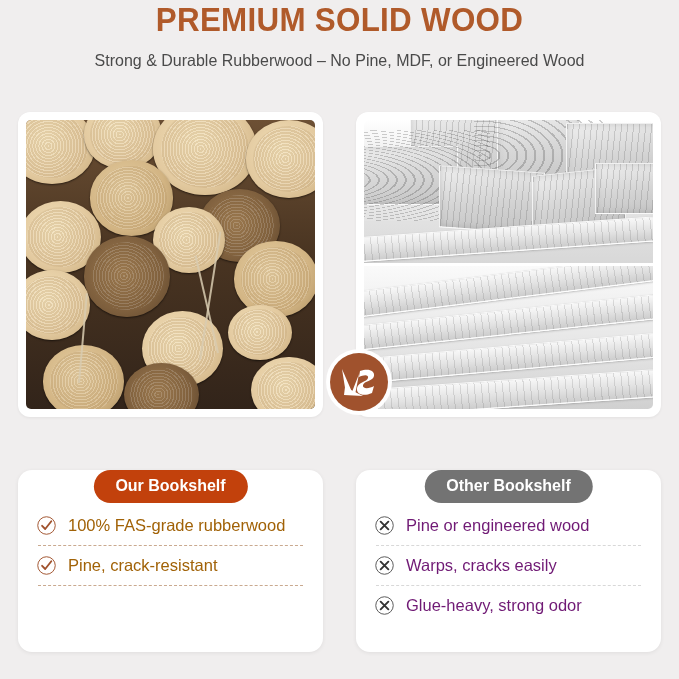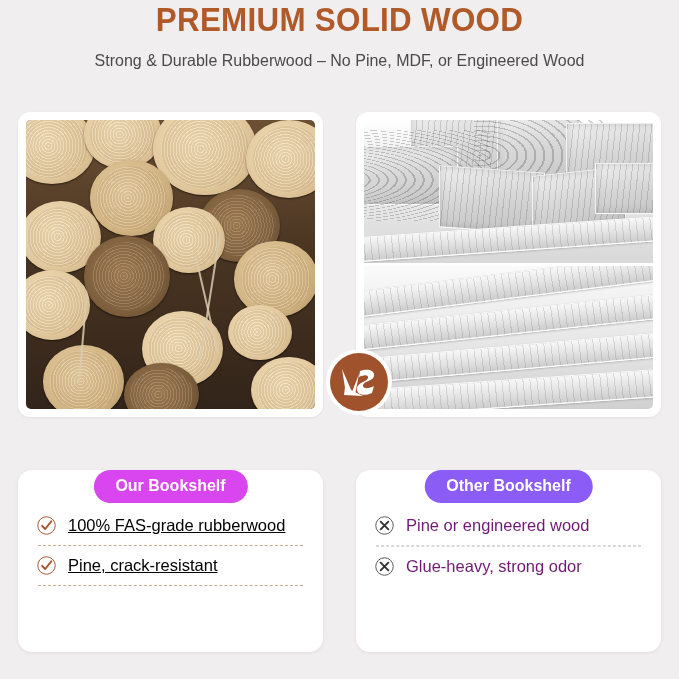--- a/index.html
+++ b/index.html
@@ -211,22 +211,22 @@
     left: 50%;
     transform: translateX(-50%);
     border-radius: 18px;
     color: #ffffff;
     font-size: 16px;
     font-weight: bold;
     padding: 7px 22px 8px 22px;
     white-space: nowrap;
     z-index: 3;
   }
-  .pill-ours   { background: #d946ef; }
-  .pill-others { background: #8b5cf6; }
+  .pill-ours   { background: #c2410c; }
+  .pill-others { background: #737373; }
 
   .feature-list {
     list-style: none;
     margin: 0;
     padding: 0;
   }
   .feature {
     display: flex;
     align-items: center;
     gap: 11px;
@@ -243,21 +243,21 @@
     flex: 0 0 auto;
     width: 21px;
     height: 21px;
     display: block;
   }
   .feature-text {
     font-size: 16.5px;
     line-height: 1.15;
     white-space: nowrap;
   }
-  .text-ours   { color: #000000; text-decoration: underline; }
+  .text-ours   { color: #a16207; }
   .text-others { color: #701a75; }
 </style>
 </head>
 <body>
 
 <div class="header">
   <h1 class="headline">PREMIUM SOLID WOOD</h1>
   <p class="subhead">Strong &amp; Durable Rubberwood – No Pine, MDF, or Engineered Wood</p>
 </div>
 
@@ -349,23 +349,30 @@
     <div class="pill pill-others">Other Bookshelf</div>
     <ul class="feature-list">
       <li class="feature">
         <svg class="ico" viewBox="0 0 24 24">
           <circle cx="12" cy="12" r="10" fill="none" stroke="#555555" stroke-width="1.1"></circle>
           <path d="M7.6 7.6 L16.4 16.4 M16.4 7.6 L7.6 16.4" fill="none" stroke="#333333" stroke-width="2.2" stroke-linecap="round"></path>
         </svg>
         <span class="feature-text text-others">Pine or engineered wood</span>
       </li>
       <li class="divider gray"></li>
-      <li class="divider gray"></li>
       <li class="feature">
         <svg class="ico" viewBox="0 0 24 24">
           <circle cx="12" cy="12" r="10" fill="none" stroke="#555555" stroke-width="1.1"></circle>
           <path d="M7.6 7.6 L16.4 16.4 M16.4 7.6 L7.6 16.4" fill="none" stroke="#333333" stroke-width="2.2" stroke-linecap="round"></path>
         </svg>
+        <span class="feature-text text-others">Warps, cracks easily</span>
+      </li>
+      <li class="divider gray"></li>
+      <li class="feature">
+        <svg class="ico" viewBox="0 0 24 24">
+          <circle cx="12" cy="12" r="10" fill="none" stroke="#555555" stroke-width="1.1"></circle>
+          <path d="M7.6 7.6 L16.4 16.4 M16.4 7.6 L7.6 16.4" fill="none" stroke="#333333" stroke-width="2.2" stroke-linecap="round"></path>
+        </svg>
         <span class="feature-text text-others">Glue-heavy, strong odor</span>
       </li>
     </ul>
   </div>
 </div>
 
 </body></html>

